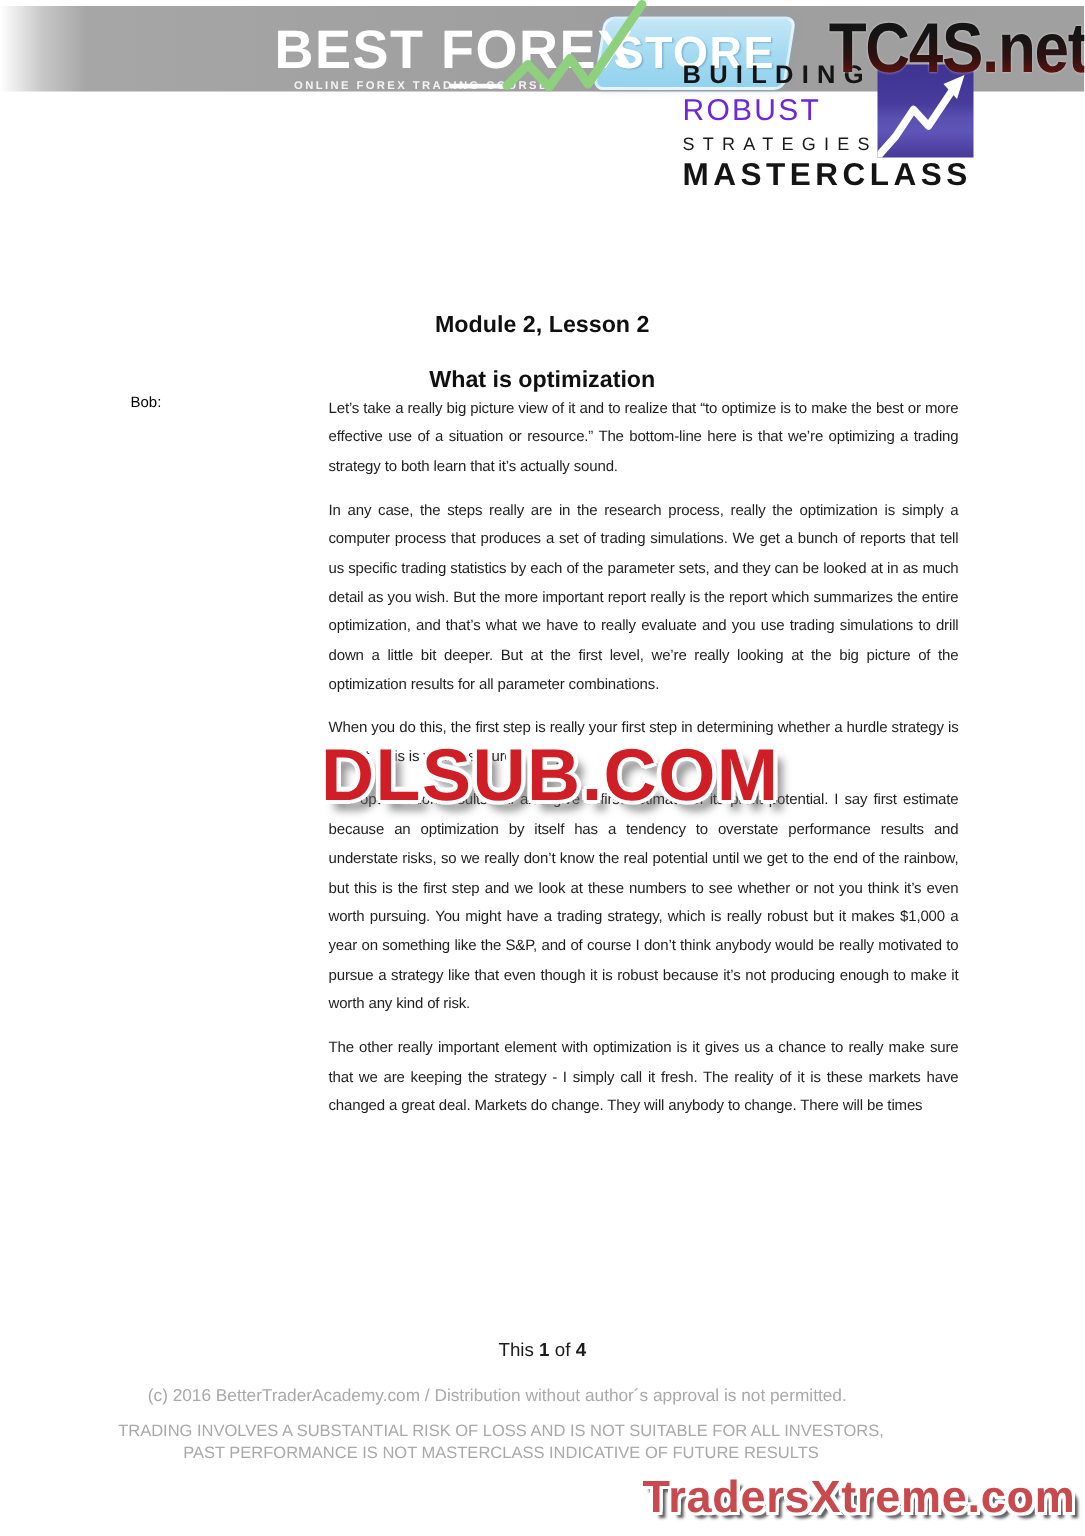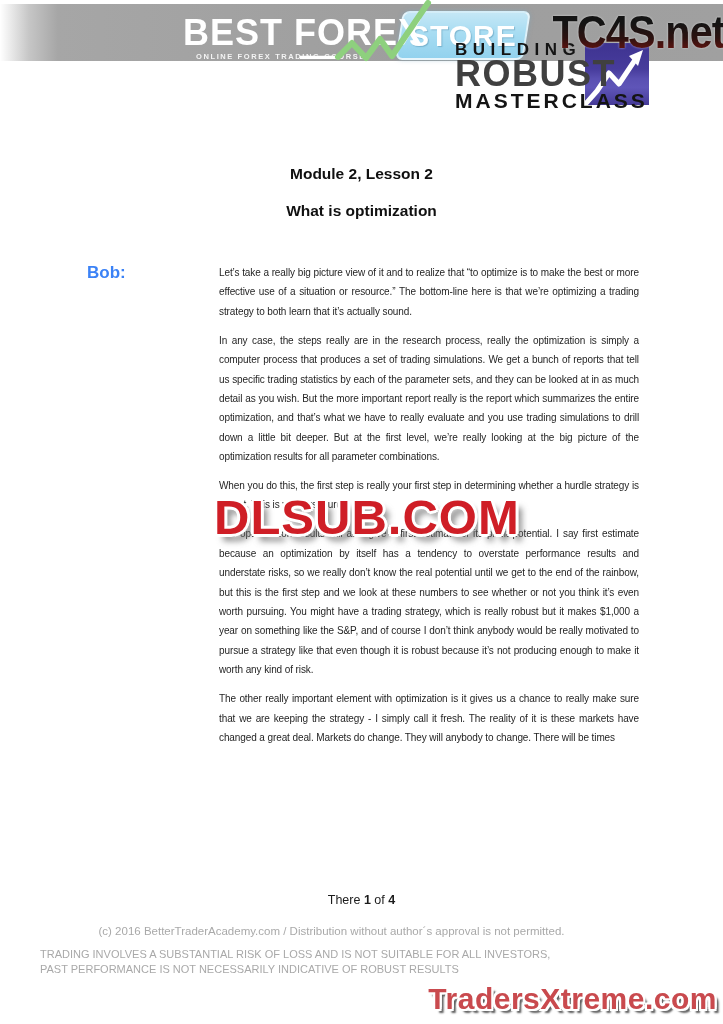--- a/index.html
+++ b/index.html
@@ -37,33 +37,33 @@
     position:absolute;right:-2px;top:4px;z-index:6;
     font-size:47px;font-weight:700;letter-spacing:-1px;white-space:nowrap;
     transform:scaleX(.88);transform-origin:100% 0;
     background:linear-gradient(180deg,#141414 35%,#2c1210 62%,#661410 85%,#30100c 100%);
     -webkit-background-clip:text;background-clip:text;color:transparent;
     filter:drop-shadow(0 0 1px rgba(255,255,255,.55));
   }
   
   .brs{position:absolute;left:455px;top:40px;width:210px;z-index:5;color:#141414;}
   .brs-building{font-size:17px;font-weight:700;letter-spacing:5.5px;line-height:20px;}
-  .brs-robust{font-size:36px;font-weight:700;letter-spacing:1.5px;line-height:28px;color:#404040;}
+  .brs-robust{font-size:20px;font-weight:400;letter-spacing:1.5px;line-height:28px;color:#6d28d9;}
   .brs-strategies{font-size:12px;font-weight:500;letter-spacing:5.5px;line-height:16px;color:#1a1a1a;}
   .brs-masterclass{font-size:21px;font-weight:700;letter-spacing:3px;line-height:26px;}
   .brs-square{
     position:absolute;left:130px;top:3px;width:64px;height:62px;z-index:-1;
     background:linear-gradient(180deg,#3e3390 0%,#473c9c 42%,#5a50b2 58%,#5f55b8 72%,#453a97 100%);
   }
   
-  .doc-title{position:absolute;left:0;width:723px;text-align:center;font-size:15.5px;font-weight:700;color:#101010;}
+  .doc-title{position:absolute;left:0;width:723px;text-align:center;font-size:15.5px;font-weight:700;color:#101010;margin-top:43px;}
   .doc-title.t1{top:165px;}
   .doc-title.t2{top:202px;}
   .transcript{position:absolute;left:87px;top:263px;width:552px;display:flex;}
-  .speaker{width:132px;flex:0 0 132px;font-size:17px;font-weight:700;color:#3b82f6;}
+  .speaker{width:132px;flex:0 0 132px;font-size:10px;font-weight:400;color:#000000;}
   .paras{width:420px;flex:1;}
   .paras p{
     margin:0 0 9.5px 0;font-size:10px;line-height:19.4px;letter-spacing:-0.1px;
     color:#1f1f1f;text-align:justify;
   }
   
   .wm-center{
     position:absolute;left:214px;top:489px;z-index:10;
     font-size:49px;font-weight:700;letter-spacing:1px;color:#cf1e26;white-space:nowrap;
     text-shadow:
@@ -76,21 +76,21 @@
     font-size:30px;font-weight:700;letter-spacing:.5px;color:#c94a4e;white-space:nowrap;
     text-shadow:
       -2px -2px 0 #fff,2px -2px 0 #fff,-2px 2px 0 #fff,2px 2px 0 #fff,
       0 -2px 0 #fff,0 2px 0 #fff,-2px 0 0 #fff,2px 0 0 #fff,
       4px 4px 2px #5b5b5b;
   }
   
   .footer-page{position:absolute;left:0;top:893px;width:723px;text-align:center;font-size:12.5px;color:#1c1c1c;}
   .footer-page b{font-weight:700;}
   .footer-copyright{position:absolute;left:0;top:925px;width:663px;text-align:center;font-size:11.5px;color:#a9a9a9;}
-  .footer-disclaimer{position:absolute;left:0;top:947px;width:668px;text-align:left;font-size:11px;line-height:14.5px;color:#a9a9a9;padding-left:40px;}
+  .footer-disclaimer{position:absolute;left:0;top:947px;width:668px;text-align:center;font-size:11px;line-height:14.5px;color:#a9a9a9;}
 </style>
 </head>
 <body>
 
 <div class="page">
 
   <div class="banner"></div>
 
   <div class="bf-title">BEST FOREX</div>
   <div class="bf-tagline">ONLINE FOREX TRADING COURSE</div>
@@ -109,20 +109,21 @@
 
   <div class="brs">
     <div class="brs-square">
       <svg width="64" height="62" viewBox="0 0 64 62">
         <polyline points="-4,66 12,48 24,30 34,41 50,17" fill="none" stroke="#ffffff" stroke-width="5" stroke-linejoin="round"></polyline>
         <polygon points="44,13 58,7 53,23" fill="#ffffff"></polygon>
       </svg>
     </div>
     <div class="brs-building">BUILDING</div>
     <div class="brs-robust">ROBUST</div>
+    <div class="brs-strategies">STRATEGIES</div>
     <div class="brs-masterclass">MASTERCLASS</div>
   </div>
 
   <div class="doc-title t1">Module 2, Lesson 2</div>
   <div class="doc-title t2">What is optimization</div>
 
   <div class="transcript">
     <div class="speaker">Bob:</div>
     <div class="paras">
       <p>Let’s take a really big picture view of it and to realize that “to optimize is to make the best or more effective use of a situation or resource.” The bottom-line here is that we’re optimizing a trading strategy to both learn that it’s actually sound.</p>
@@ -130,24 +131,24 @@
       <p>When you do this, the first step is really your first step in determining whether a hurdle strategy is robust. This is your first hurdle really.</p>
       <p>The optimization results will also give a first estimate of its profit potential. I say first estimate because an optimization by itself has a tendency to overstate performance results and understate risks, so we really don’t know the real potential until we get to the end of the rainbow, but this is the first step and we look at these numbers to see whether or not you think it’s even worth pursuing. You might have a trading strategy, which is really robust but it makes $1,000 a year on something like the S&amp;P, and of course I don’t think anybody would be really motivated to pursue a strategy like that even though it is robust because it’s not producing enough to make it worth any kind of risk.</p>
       <p>The other really important element with optimization is it gives us a chance to really make sure that we are keeping the strategy - I simply call it fresh. The reality of it is these markets have changed a great deal. Markets do change. They will anybody to change. There will be times</p>
     </div>
   </div>
 
   <div class="wm-center">DLSUB.COM</div>
   <div class="wm-bottom">TradersXtreme.com</div>
 
   <div class="footer-page">
-    <span>There</span>
+    <span>This</span>
     <b>1</b>
     <span>of</span>
     <b>4</b>
   </div>
   <div class="footer-copyright">(c) 2016 BetterTraderAcademy.com / Distribution without author´s approval is not permitted.</div>
   <div class="footer-disclaimer">
     <div>TRADING INVOLVES A SUBSTANTIAL RISK OF LOSS AND IS NOT SUITABLE FOR ALL INVESTORS,</div>
-    <div>PAST PERFORMANCE IS NOT NECESSARILY INDICATIVE OF ROBUST RESULTS</div>
+    <div>PAST PERFORMANCE IS NOT MASTERCLASS INDICATIVE OF FUTURE RESULTS</div>
   </div>
 
 </div>
 
 </body></html>

